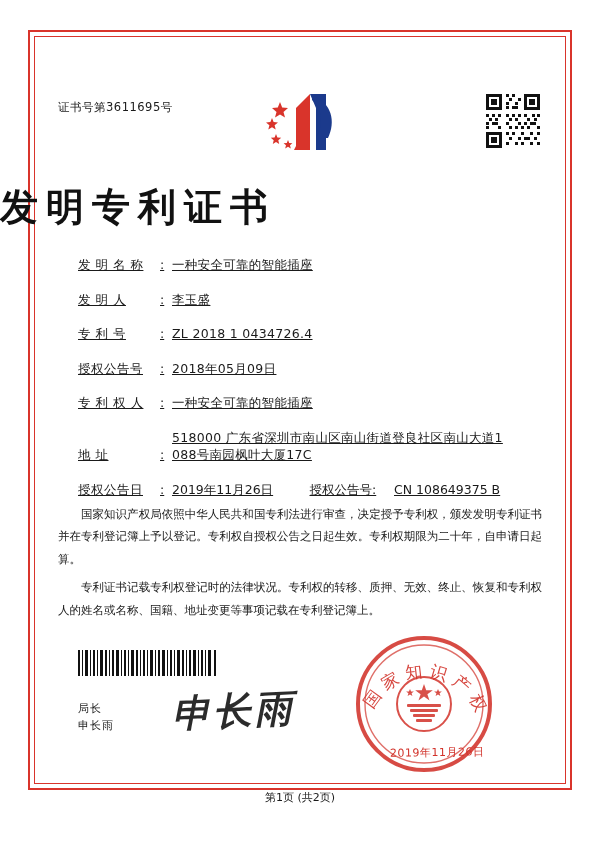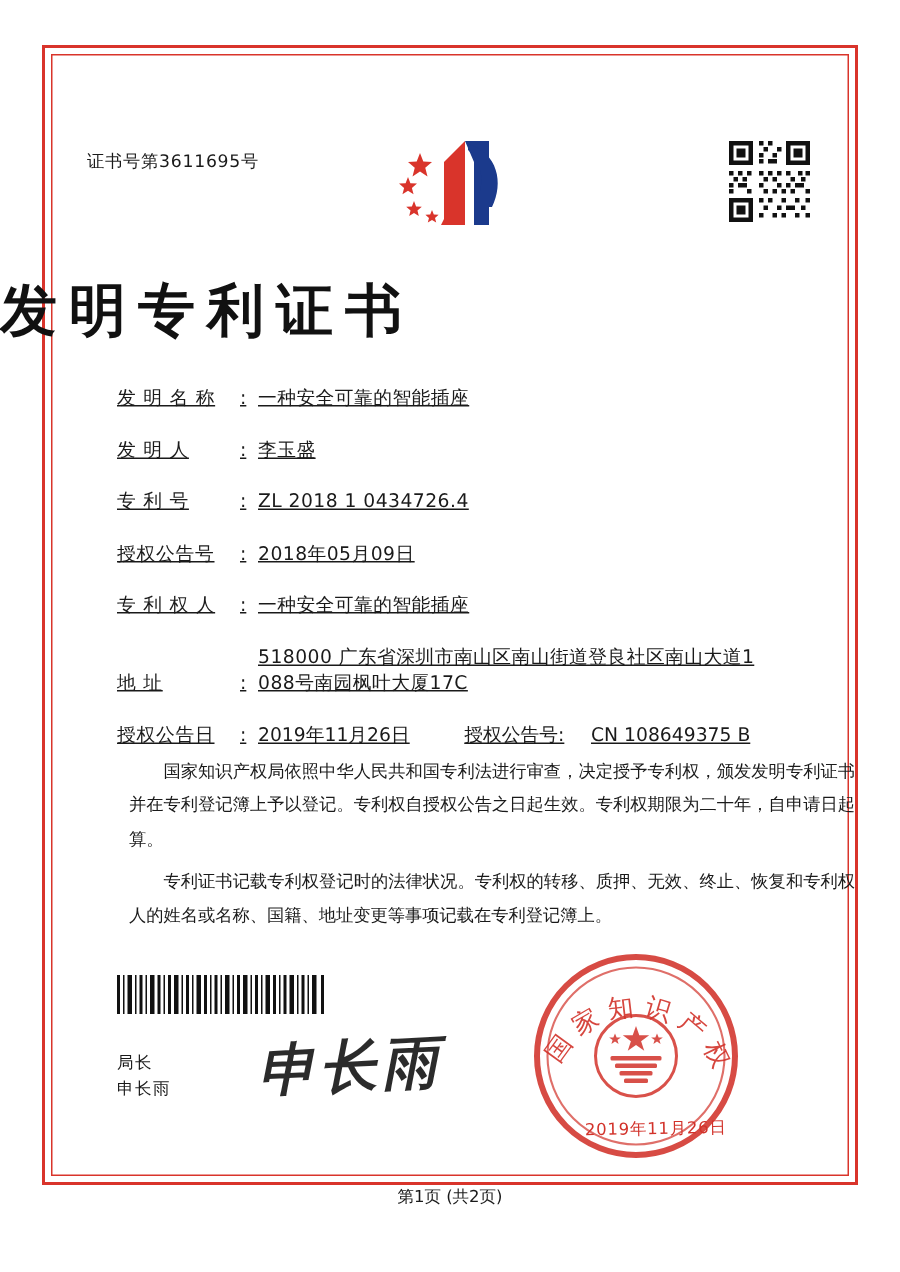--- a/index.html
+++ b/index.html
@@ -125,21 +125,20 @@
 
   
   .body-text {
     position: absolute;
     left: 58px; top: 503px;
     width: 484px;
     font-size: 11.5px;
     line-height: 1.95;
     text-align: justify;
     color: #1a1a1a;
-    margin-left: 28px;
   }
   .body-text p {
     margin: 0 0 6px 0;
     text-indent: 2em;
   }
 
   
   .barcode {
     position: absolute;
     left: 78px; top: 650px;

